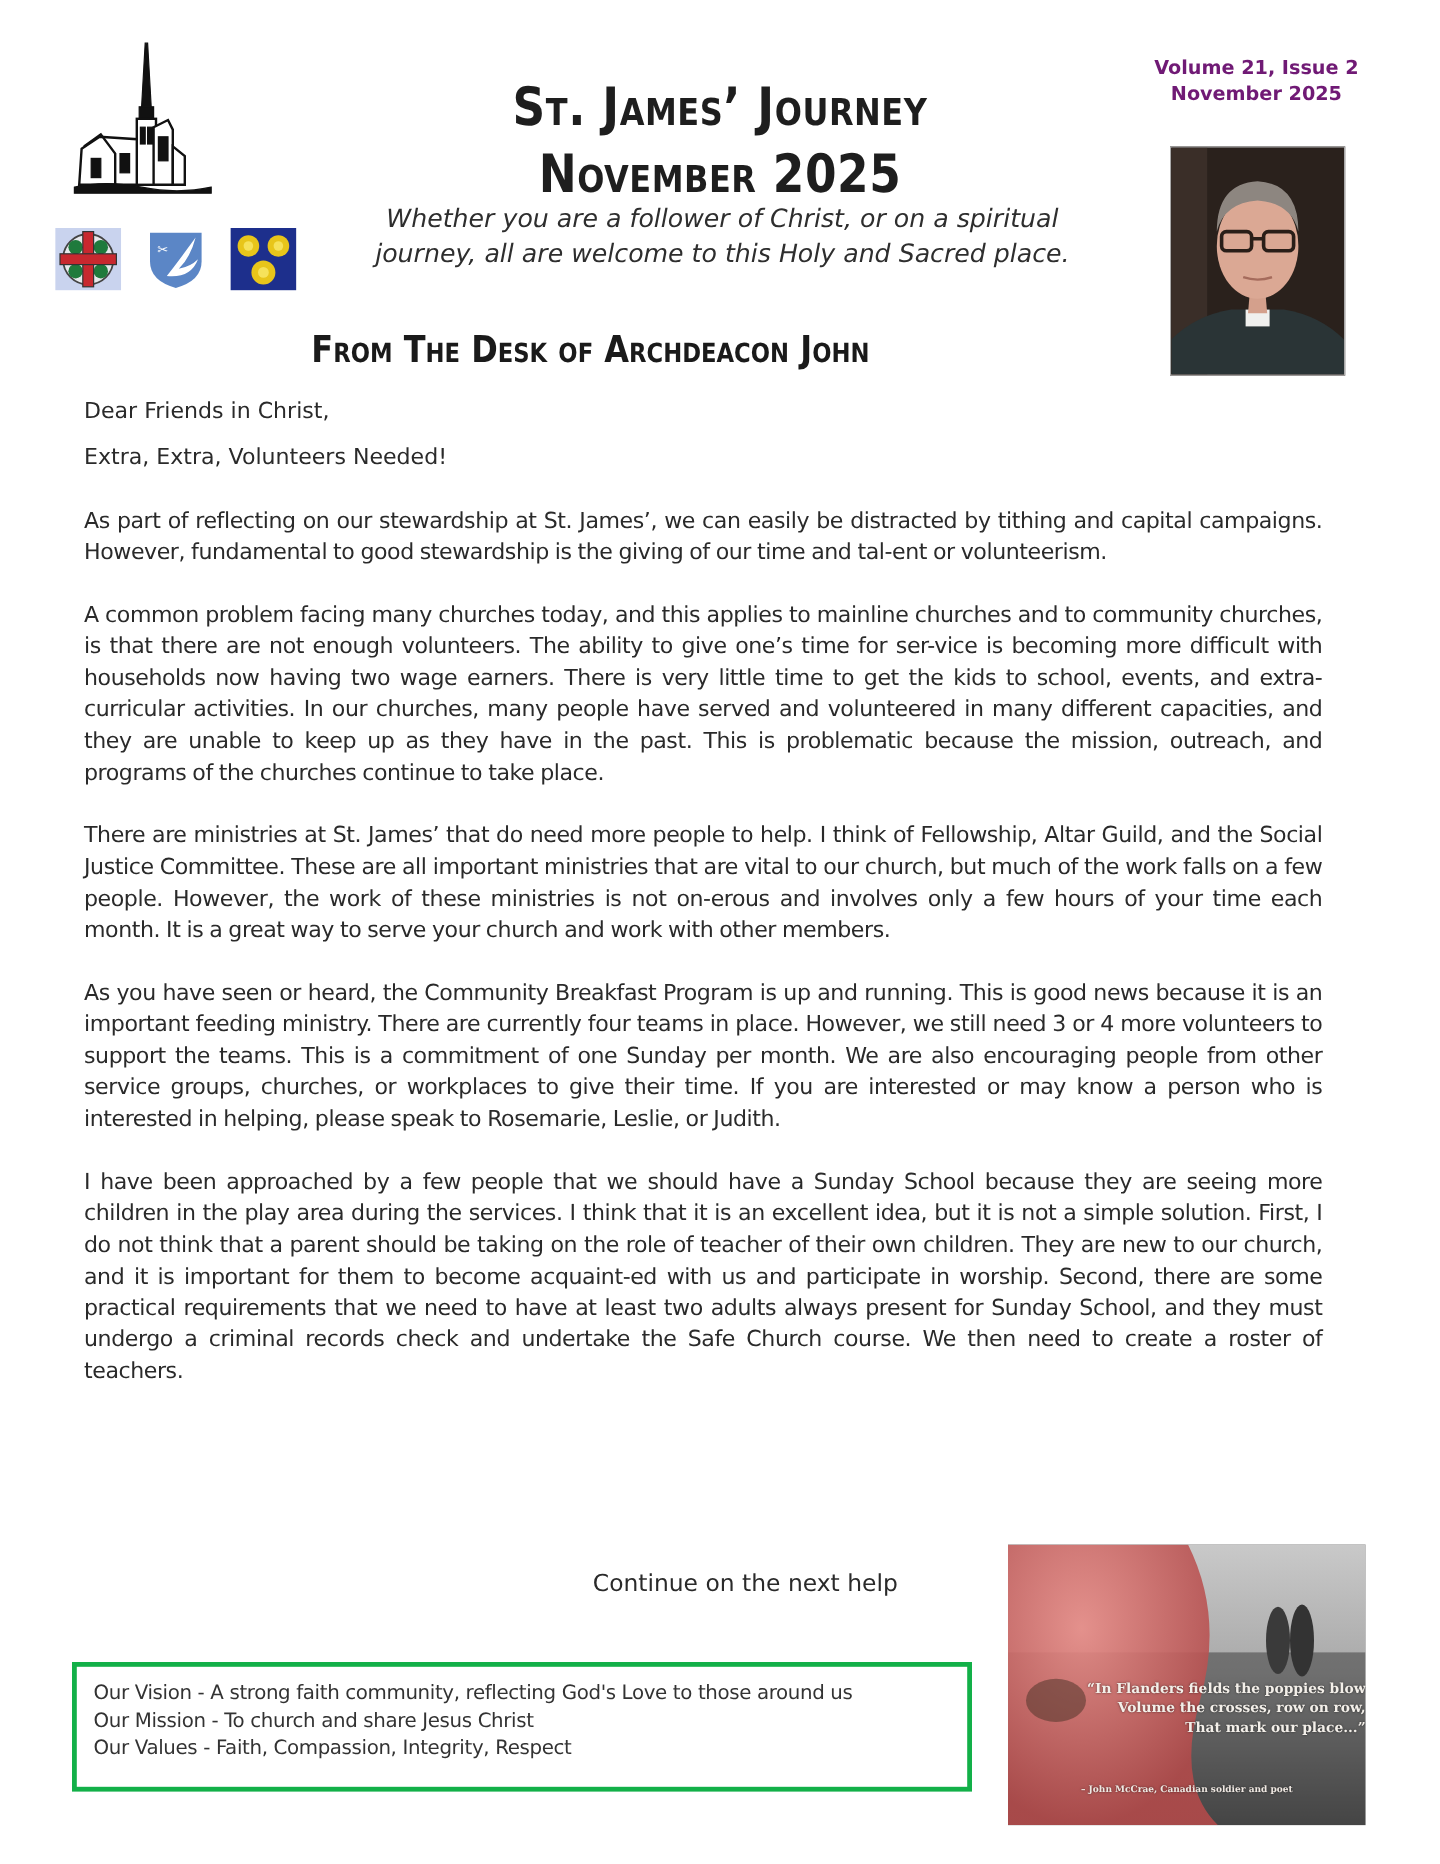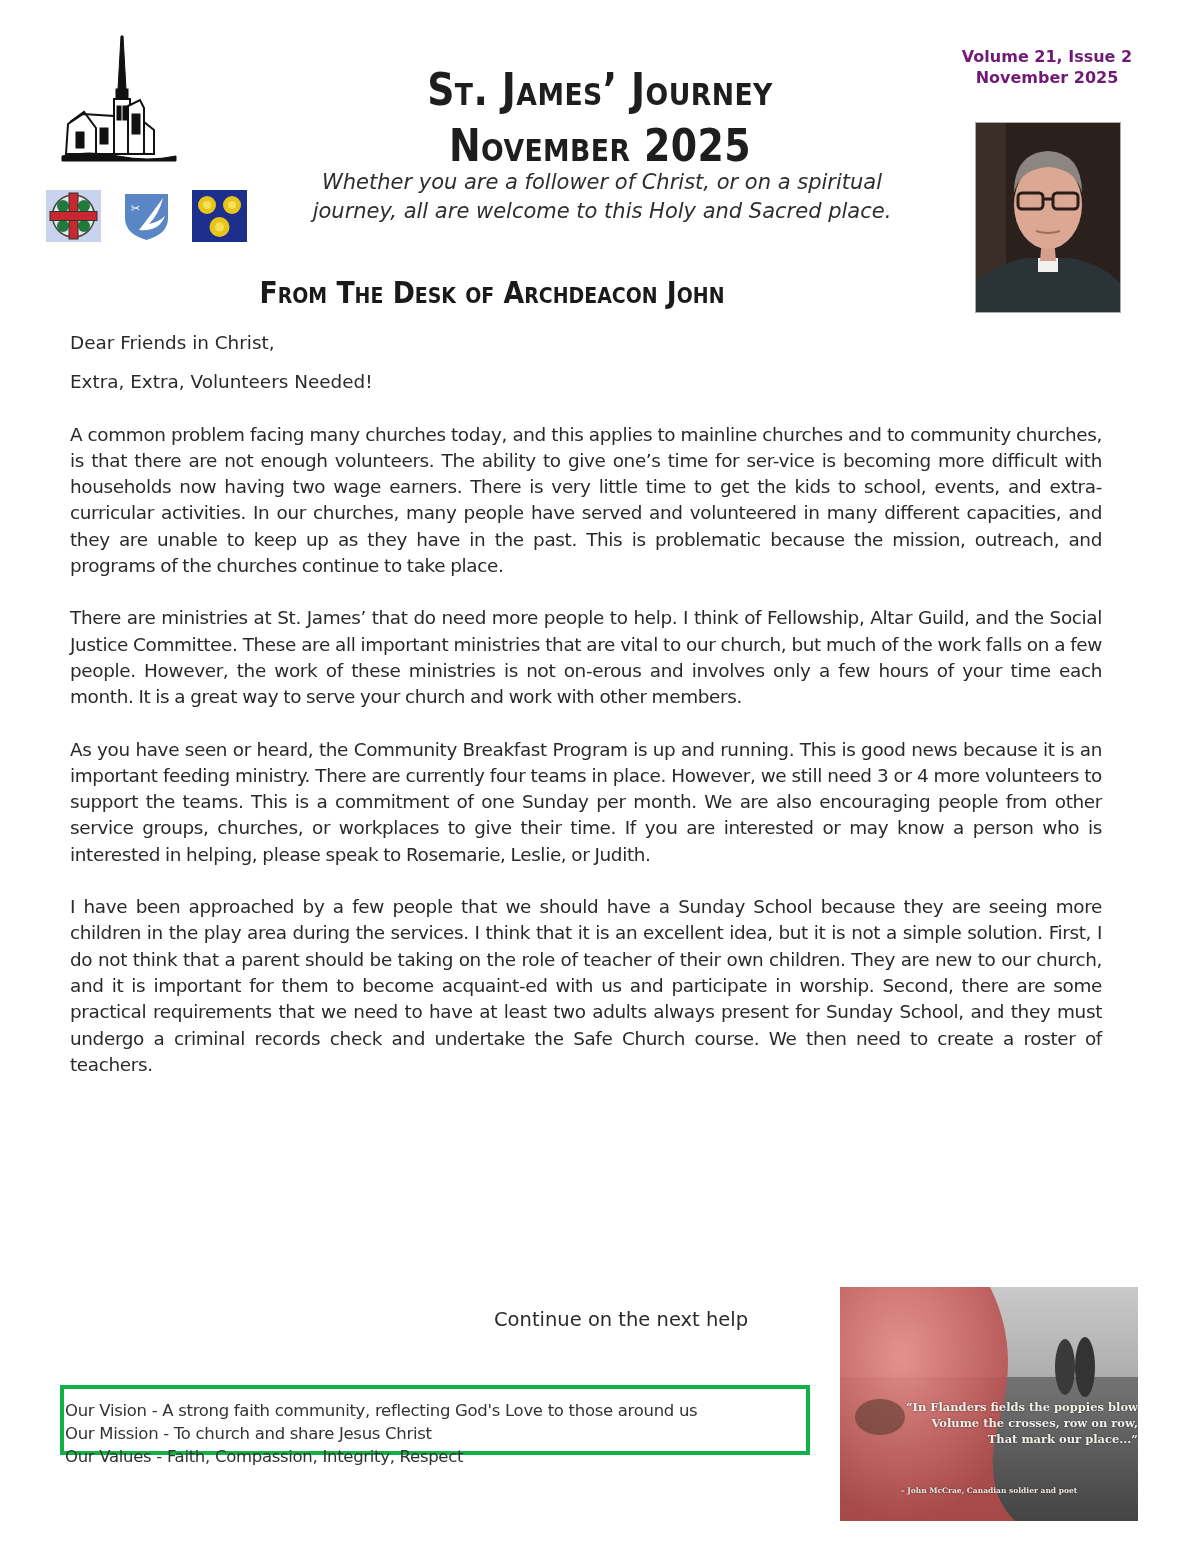--- a/index.html
+++ b/index.html
@@ -33,22 +33,22 @@
   
   .letter { left: 70px; top: 330px; width: 1032px; font-size: 18.4px; line-height: 26.3px; color: #2a2a2a; }
   .letter p { margin: 0; text-align: justify; hyphens: none; }
   .greeting { margin-bottom: 13px !important; }
   .subject { margin-bottom: 26px !important; }
   .para { margin-bottom: 26px !important; letter-spacing: -0.35px; word-spacing: -0.5px; }
 
   .continue { left: 494px; top: 1308px; font-size: 19.5px; color: #2a2a2a; }
 
   
-  .vision-box { left: 60px; top: 1385px; width: 750px; height: 70px; border: 4px solid #12b048;
-                padding: 10px 1px; box-sizing: border-box; font-size: 16.5px; line-height: 23px; color: #333; }
+  .vision-box { left: 60px; top: 1385px; width: 750px; height: 108px; border: 4px solid #12b048;
+                padding: 10px 14px; box-sizing: border-box; font-size: 16.5px; line-height: 23px; color: #333; }
   .vision-box div { white-space: nowrap; letter-spacing: -0.3px; }
 
   .poppy { left: 840px; top: 1287px; width: 298px; height: 234px; overflow: hidden; background: #9a9a9a; }
   .poppy svg { position: absolute; inset: 0; width: 100%; height: 100%; }
   .poppy .quote { position: absolute; left: 0; right: 0; top: 112px; text-align: right;
                   font-family: "DejaVu Serif", serif; font-weight: bold; color: #f3efe9;
                   font-size: 11.5px; line-height: 16px; text-shadow: 0 0 2px rgba(0,0,0,0.6); }
   .poppy .quote div { white-space: nowrap; }
   .poppy .attrib { position: absolute; left: 0; right: 0; top: 199px; text-align: center;
                    font-family: "DejaVu Serif", serif; font-weight: bold; color: #efe8e2;
@@ -139,20 +139,21 @@
     <line x1="67" y1="76" x2="77" y2="76" stroke="#2a1e18" stroke-width="3"></line>
     <path d="M60 108 Q72 112 84 108" stroke="#a56b5c" stroke-width="2" fill="none"></path>
   </svg>
 </div>
 
 <div class="abs section-heading">From The Desk of Archdeacon John</div>
 
 <div class="abs letter">
   <p class="greeting">Dear Friends in Christ,</p>
   <p class="subject">Extra, Extra, Volunteers Needed!</p>
+  <p class="para">As part of reflecting on our stewardship at St. James’, we can easily be distracted by tithing and capital campaigns. However, fundamental to good stewardship is the giving of our time and tal-ent or volunteerism.</p>
   <p class="para">A common problem facing many churches today, and this applies to mainline churches and to community churches, is that there are not enough volunteers. The ability to give one’s time for ser-vice is becoming more difficult with households now having two wage earners. There is very little time to get the kids to school, events, and extra-curricular activities. In our churches, many people have served and volunteered in many different capacities, and they are unable to keep up as they have in the past. This is problematic because the mission, outreach, and programs of the churches continue to take place.</p>
   <p class="para">There are ministries at St. James’ that do need more people to help. I think of Fellowship, Altar Guild, and the Social Justice Committee. These are all important ministries that are vital to our church, but much of the work falls on a few people. However, the work of these ministries is not on-erous and involves only a few hours of your time each month. It is a great way to serve your church and work with other members.</p>
   <p class="para">As you have seen or heard, the Community Breakfast Program is up and running. This is good news because it is an important feeding ministry. There are currently four teams in place. However, we still need 3 or 4 more volunteers to support the teams. This is a commitment of one Sunday per month. We are also encouraging people from other service groups, churches, or workplaces to give their time. If you are interested or may know a person who is interested in helping, please speak to Rosemarie, Leslie, or Judith.</p>
   <p class="para">I have been approached by a few people that we should have a Sunday School because they are seeing more children in the play area during the services. I think that it is an excellent idea, but it is not a simple solution. First, I do not think that a parent should be taking on the role of teacher of their own children. They are new to our church, and it is important for them to become acquaint-ed with us and participate in worship. Second, there are some practical requirements that we need to have at least two adults always present for Sunday School, and they must undergo a criminal records check and undertake the Safe Church course. We then need to create a roster of teachers.</p>
 </div>
 
 <div class="abs continue">Continue on the next help</div>
 
 <div class="abs vision-box">
   <div>Our Vision - A strong faith community, reflecting God's Love to those around us</div>

